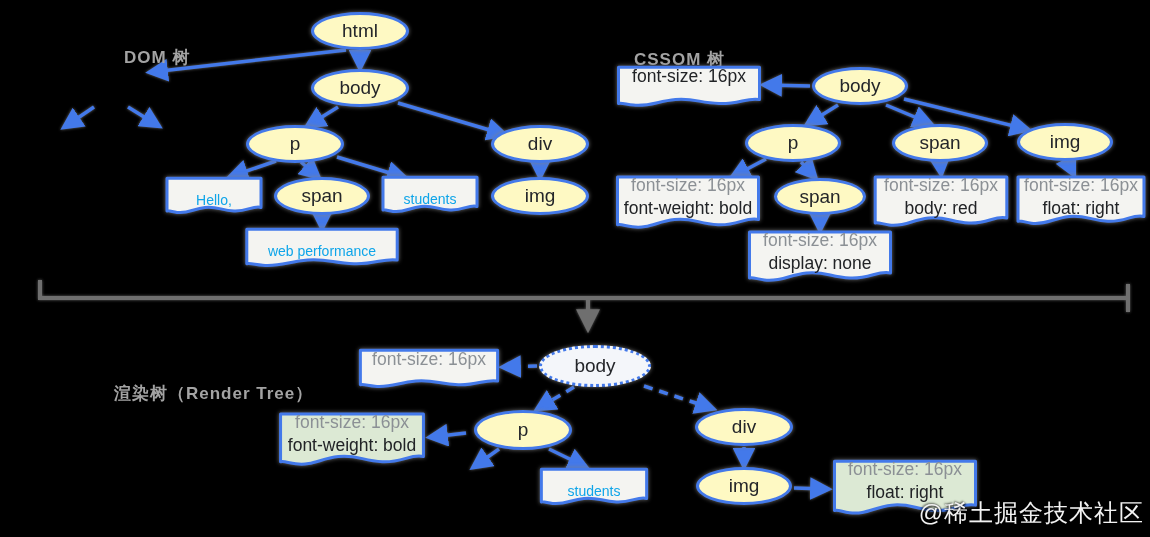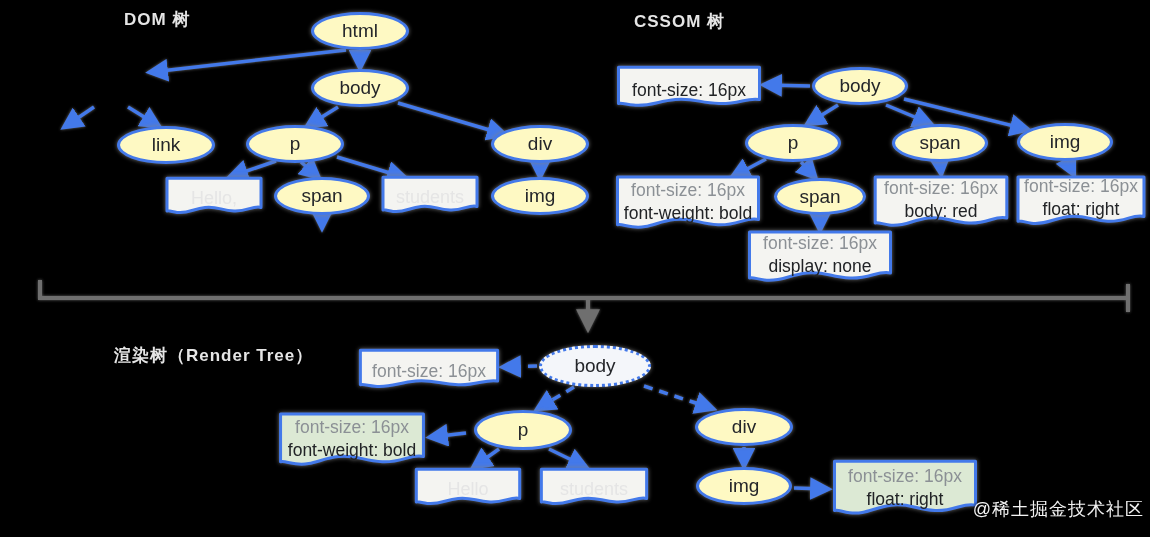--- a/index.html
+++ b/index.html
@@ -17,32 +17,32 @@
   }
   .node.dotted{background:#F4F6FA;border-style:dotted;}
   
   .docbox{
     position:absolute;box-sizing:border-box;
     filter:drop-shadow(0 0 2px rgba(130,130,130,.85));
   }
   .docbox > svg{position:absolute;inset:0;width:100%;height:100%;}
   .doc-content{
     position:relative;width:100%;height:100%;display:flex;flex-direction:column;
-    align-items:center;justify-content:flex-end;box-sizing:border-box;padding-bottom:7px;
+    align-items:center;justify-content:flex-start;box-sizing:border-box;padding-bottom:7px;
   }
   .line{font-size:17.5px;line-height:23px;color:#212326;white-space:nowrap;}
   .line.inherited{color:#8B9095;}
-  .single{font-size:18px;color:#e5e5e5;white-space:nowrap;}
+  .single{font-size:14px;color:#0ea5e9;white-space:nowrap;margin-top:16px;}
   
   .title-label{
-    position:absolute;font-size:17px;font-weight:bold;color:#e5e5e5;
-    white-space:nowrap;letter-spacing:1px;
+    position:absolute;font-size:17px;font-weight:bold;color:#a3a3a3;
+    white-space:nowrap;letter-spacing:1px;margin-top:38px;
   }
   .watermark{
-    position:absolute;top:497px;right:6px;font-size:18px;color:#F2F2F2;
+    position:absolute;top:497px;right:6px;font-size:24px;color:#F2F2F2;
     text-shadow:1px 1px 2px rgba(0,0,0,.95), -1px -1px 2px rgba(0,0,0,.6);
     letter-spacing:1px;
   }
   #edges{position:absolute;inset:0;filter:drop-shadow(0 0 1.5px rgba(130,130,130,.8));}
 </style>
 </head>
 <body>
 
 <div class="stage">
 
@@ -88,40 +88,47 @@
       <line x1="1128" y1="284" x2="1128" y2="312" stroke="#6F6F6F" stroke-width="4"></line>
       <line x1="588" y1="298" x2="588" y2="326" stroke="#6F6F6F" stroke-width="4" marker-end="url(#mG)"></line>
     </svg>
 
   <div class="title-label" style="left:124px;top:8px">DOM 树</div>
   <div class="title-label" style="left:634px;top:10px">CSSOM 树</div>
   <div class="title-label" style="left:114px;top:344px">渲染树（Render Tree）</div>
 
   <div class="node" style="left:311px;top:12px;width:98px;height:38px">html</div>
   <div class="node" style="left:311px;top:69px;width:98px;height:38px">body</div>
-  <div class="node" style="left:117px;top:126px;width:98px;height:38px">link</div>
   <div class="node" style="left:246px;top:125px;width:98px;height:38px">p</div>
   <div class="node" style="left:491px;top:125px;width:98px;height:38px">div</div>
   <div class="node" style="left:274px;top:177px;width:96px;height:38px">span</div>
   <div class="node" style="left:491px;top:177px;width:98px;height:38px">img</div>
 
   <div class="docbox" style="left:164px;top:176px;width:100px;height:40px">
       <svg viewBox="0 0 100 56" preserveAspectRatio="none" aria-hidden="true">
        <path d="M3,3 H97 V44 C89,41 83,50 70,49 C57,48 53,42 41,44 C29,46 24,53 13,51 C8,50 5,48 3,49 Z" fill="#F4F4F1" stroke="#4379EA" stroke-width="3" vector-effect="non-scaling-stroke" stroke-linejoin="round"></path>
      </svg>
     <div class="doc-content">
         <span class="single">Hello,</span>
       </div>
   </div>
   <div class="docbox" style="left:380px;top:175px;width:100px;height:40px">
       <svg viewBox="0 0 100 56" preserveAspectRatio="none" aria-hidden="true">
        <path d="M3,3 H97 V44 C89,41 83,50 70,49 C57,48 53,42 41,44 C29,46 24,53 13,51 C8,50 5,48 3,49 Z" fill="#F4F4F1" stroke="#4379EA" stroke-width="3" vector-effect="non-scaling-stroke" stroke-linejoin="round"></path>
      </svg>
     <div class="doc-content">
         <span class="single">students</span>
+      </div>
+  </div>
+  <div class="docbox" style="left:242px;top:227px;width:160px;height:42px">
+      <svg viewBox="0 0 100 56" preserveAspectRatio="none" aria-hidden="true">
+       <path d="M3,3 H97 V44 C89,41 83,50 70,49 C57,48 53,42 41,44 C29,46 24,53 13,51 C8,50 5,48 3,49 Z" fill="#F4F4F1" stroke="#4379EA" stroke-width="3" vector-effect="non-scaling-stroke" stroke-linejoin="round"></path>
+     </svg>
+    <div class="doc-content">
+        <span class="single">web performance</span>
       </div>
   </div>
 
   <div class="docbox" style="left:614px;top:65px;width:150px;height:44px">
       <svg viewBox="0 0 100 56" preserveAspectRatio="none" aria-hidden="true">
        <path d="M3,3 H97 V44 C89,41 83,50 70,49 C57,48 53,42 41,44 C29,46 24,53 13,51 C8,50 5,48 3,49 Z" fill="#F4F4F1" stroke="#4379EA" stroke-width="3" vector-effect="non-scaling-stroke" stroke-linejoin="round"></path>
      </svg>
     <div class="doc-content">
         <span class="line">font-size: 16px</span>
       </div>
@@ -184,28 +191,20 @@
 
   <div class="docbox" style="left:276px;top:411px;width:152px;height:58px">
       <svg viewBox="0 0 100 56" preserveAspectRatio="none" aria-hidden="true">
        <path d="M3,3 H97 V44 C89,41 83,50 70,49 C57,48 53,42 41,44 C29,46 24,53 13,51 C8,50 5,48 3,49 Z" fill="#DCE9D4" stroke="#4379EA" stroke-width="3" vector-effect="non-scaling-stroke" stroke-linejoin="round"></path>
      </svg>
     <div class="doc-content">
       <span class="line inherited">font-size: 16px</span>
       <span class="line">font-weight: bold</span>
     </div>
   </div>
-  <div class="docbox" style="left:413px;top:467px;width:110px;height:40px">
-      <svg viewBox="0 0 100 56" preserveAspectRatio="none" aria-hidden="true">
-       <path d="M3,3 H97 V44 C89,41 83,50 70,49 C57,48 53,42 41,44 C29,46 24,53 13,51 C8,50 5,48 3,49 Z" fill="#F4F4F1" stroke="#4379EA" stroke-width="3" vector-effect="non-scaling-stroke" stroke-linejoin="round"></path>
-     </svg>
-    <div class="doc-content">
-        <span class="single">Hello</span>
-      </div>
-  </div>
   <div class="docbox" style="left:538px;top:467px;width:112px;height:40px">
       <svg viewBox="0 0 100 56" preserveAspectRatio="none" aria-hidden="true">
        <path d="M3,3 H97 V44 C89,41 83,50 70,49 C57,48 53,42 41,44 C29,46 24,53 13,51 C8,50 5,48 3,49 Z" fill="#F4F4F1" stroke="#4379EA" stroke-width="3" vector-effect="non-scaling-stroke" stroke-linejoin="round"></path>
      </svg>
     <div class="doc-content">
         <span class="single">students</span>
       </div>
   </div>
   <div class="docbox" style="left:830px;top:458px;width:150px;height:60px">
       <svg viewBox="0 0 100 56" preserveAspectRatio="none" aria-hidden="true">

